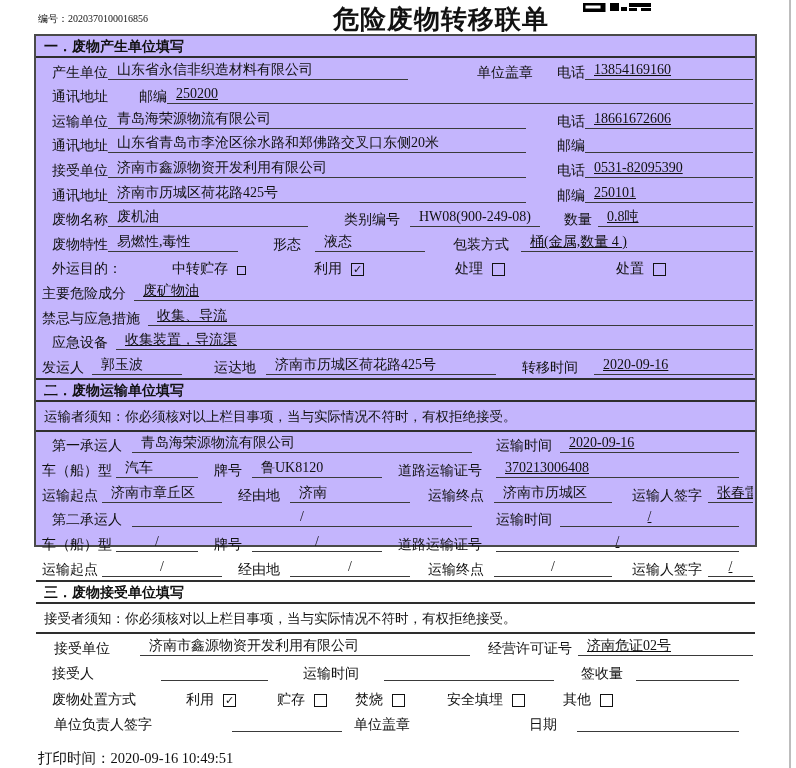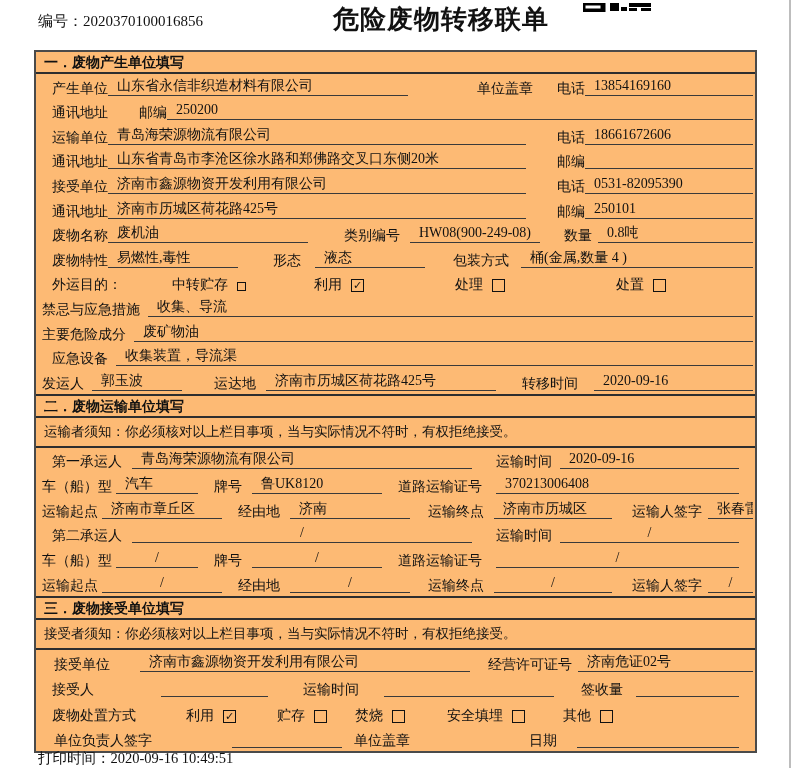--- a/index.html
+++ b/index.html
@@ -7,53 +7,53 @@
   body {
     width: 796px; height: 768px;
     font-family: "Liberation Serif", "DejaVu Serif", serif;
     color: #111; font-size: 14px;
     position: relative; overflow: hidden;
   }
   .page-edge {
     position: absolute; left: 789px; top: 0; width: 2px; height: 768px;
     background: #bdbdbd;
   }
-  .serial { position: absolute; left: 38px; top: 12px; font-size: 15px; white-space: nowrap; }
+  .serial { position: absolute; left: 38px; top: 12px; font-size: 10px; white-space: nowrap; }
   .doc-title {
     position: absolute; left: 333px; top: 2px;
     font-size: 26px; font-weight: bold; letter-spacing: 1px; white-space: nowrap;
   }
   .qr { position: absolute; left: 583px; top: 0; }
   .form-table {
-    position: absolute; left: 34px; top: 50px; width: 723px; height: 703px;
-    border: 2px solid #4a4a4a; background: #fdba74;
+    position: absolute; left: 34px; top: 34px; width: 723px; height: 513px;
+    border: 2px solid #4a4a4a; background: #c4b5fd;
   }
   .sec-title {
     height: 22px; line-height: 21px; padding: 0 8px;
     font-weight: bold; font-size: 14px;
     border-bottom: 2px solid #2e2e2e; white-space: nowrap;
   }
   .section { border-top: 2px solid #2e2e2e; }
   .section:first-child { border-top: none; }
   .notice {
     height: 30px; line-height: 29px; padding: 0 8px;
-    border-bottom: 2px solid #2e2e2e; white-space: nowrap; font-size: 13.5px; font-family: Liberation Mono, monospace;
+    border-bottom: 2px solid #2e2e2e; white-space: nowrap; font-size: 13.5px;
   }
   .row { display: flex; align-items: flex-end; padding: 0 2px 0 4px; }
   .s1-rows .row { height: 24.6px; }
   .s2-rows .row { height: 24.67px; }
   .s3-rows .row { height: 25.3px; }
   .lbl { flex: 0 0 auto; white-space: nowrap; margin-bottom: 2px; line-height: 17px; text-align: right; }
   .val {
     flex: 0 0 auto; white-space: nowrap; overflow: hidden;
     border-bottom: 1.5px solid #3a3a3a;
     padding: 0 0 1px 9px; margin-bottom: 3px; line-height: 16px;
   }
   .val.c { text-align: center; padding-left: 0; }
-  .grow { flex: 1 1 auto; }
+  .grow { flex: 1 1 auto; text-decoration: underline; }
   .mr { margin-right: 14px; }
   .opt { display: flex; align-items: flex-end; flex: 0 0 auto; }
   .opt .olbl { white-space: nowrap; margin-bottom: 2px; line-height: 17px; }
   .box {
     width: 13px; height: 13px; border: 1.4px solid #111;
     font-size: 11px; line-height: 11px; text-align: center;
     margin: 0 0 3px 9px; flex: 0 0 auto; overflow: hidden;
     font-family: "DejaVu Sans", sans-serif;
   }
   .box.sm { width: 9px; height: 9px; margin-bottom: 4px; font-size: 8px; line-height: 7px; }
@@ -149,26 +149,26 @@
         <span class="opt" style="margin-left:91px">
           <span class="olbl">处理</span>
           <span class="box"></span>
         </span>
         <span class="opt" style="margin-left:111px">
           <span class="olbl">处置</span>
           <span class="box"></span>
         </span>
       </div>
       <div class="row">
+        <span class="lbl" style="width:86px">主要危险成分</span>
+        <span class="val grow" style="margin-left:8px">废矿物油</span>
+      </div>
+      <div class="row">
         <span class="lbl" style="width:100px">禁忌与应急措施</span>
         <span class="val grow" style="margin-left:8px">收集、导流</span>
-      </div>
-      <div class="row">
-        <span class="lbl" style="width:86px">主要危险成分</span>
-        <span class="val grow" style="margin-left:8px">废矿物油</span>
       </div>
       <div class="row">
         <span class="lbl" style="width:68px">应急设备</span>
         <span class="val grow" style="margin-left:8px">收集装置，导流渠</span>
       </div>
       <div class="row">
         <span class="lbl" style="width:44px">发运人</span>
         <span class="val" style="width:90px;margin-left:8px">郭玉波</span>
         <span class="lbl" style="width:44px;margin-left:30px">运达地</span>
         <span class="val" style="width:230px;margin-left:10px">济南市历城区荷花路425号</span>

